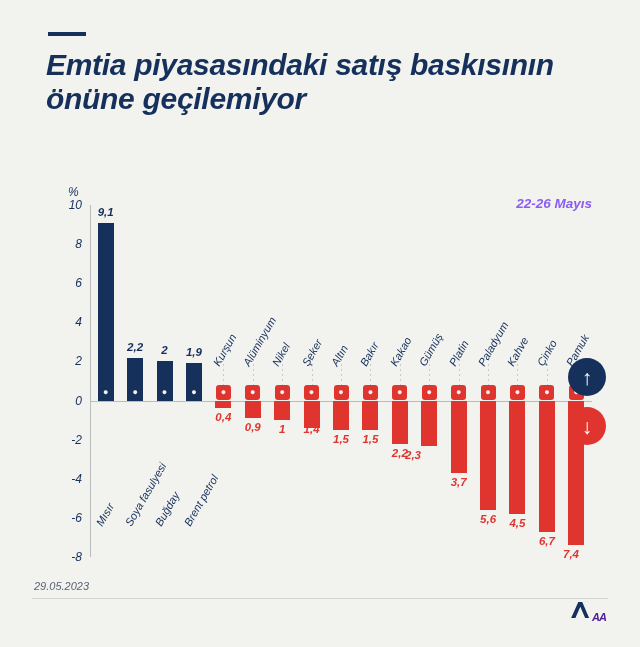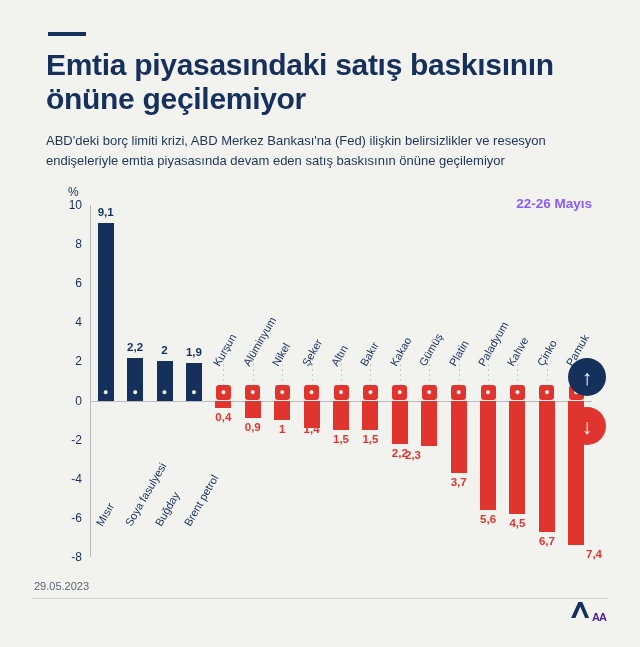--- a/index.html
+++ b/index.html
@@ -4,21 +4,21 @@
 <style>
   html,body{margin:0;padding:0;}
   body{
     width:640px;height:647px;
     background:#f2f2ef;
     font-family:"Liberation Sans", sans-serif;
     color:#16305c;
     overflow:hidden;
     position:relative;
   }
-  .page{position:relative;width:640px;height:647px;box-sizing:border-box;}
+  .page{position:relative;width:640px;height:647px;box-sizing:border-box;font-style:italic;}
 
   .top-rule{
     position:absolute;left:48px;top:32px;width:38px;height:4px;background:#16305c;
   }
   .headline{
     position:absolute;left:46px;top:48px;width:560px;
     font-size:30px;line-height:1.14;font-weight:bold;color:#16305c;
     letter-spacing:-0.3px;
   }
   .subhead{
@@ -109,21 +109,20 @@
   }
 </style>
 </head>
 <body>
 
 <div class="page">
 
   <div class="top-rule"></div>
 
   <div class="headline">Emtia piyasasındaki satış baskısının önüne geçilemiyor</div>
-  <div class="subhead">ABD'deki borç limiti krizi, ABD Merkez Bankası'na (Fed) ilişkin belirsizlikler ve resesyon endişeleriyle emtia piyasasında devam eden satış baskısının önüne geçilemiyor</div>
 
   <div class="unit-label">%</div>
   <div class="date-range">22-26 Mayıs</div>
 
   <div class="plot">
     <div class="axis-line"></div>
     <div id="yticks">
         <div class="ytick" style="top: 0px;">10</div>
         <div class="ytick" style="top: 39.1111px;">8</div>
         <div class="ytick" style="top: 78.2222px;">6</div>
@@ -207,21 +206,21 @@
         <div class="bar-val down" style="left: 426.471px; top: 311.978px;">4,5</div>
         <div class="icon-chip" style="left: 418.971px; top: 179.556px; background: rgb(224, 52, 46); color: rgb(242, 242, 239);">●</div>
         <div class="leader" style="left: 426.471px; top: 153.556px; height: 26px; background: repeating-linear-gradient(rgb(200, 202, 203) 0px, rgb(200, 202, 203) 2px, transparent 2px, transparent 5px);"></div>
         <div class="cat-label" style="left: 424.471px; top: 150.556px;">Kahve</div>
         <div class="bar down" style="left: 447.882px; top: 195.556px; height: 131.022px;"></div>
         <div class="bar-val down" style="left: 455.882px; top: 329.578px;">6,7</div>
         <div class="icon-chip" style="left: 448.382px; top: 179.556px; background: rgb(224, 52, 46); color: rgb(242, 242, 239);">●</div>
         <div class="leader" style="left: 455.882px; top: 153.556px; height: 26px; background: repeating-linear-gradient(rgb(200, 202, 203) 0px, rgb(200, 202, 203) 2px, transparent 2px, transparent 5px);"></div>
         <div class="cat-label" style="left: 453.882px; top: 150.556px;">Çinko</div>
         <div class="bar down" style="left: 477.294px; top: 195.556px; height: 144.711px;"></div>
-        <div class="bar-val down" style="left: 503px; top: 343.267px;">7,4</div>
+        <div class="bar-val down" style="left: 480px; top: 343.267px;">7,4</div>
         <div class="icon-chip" style="left: 477.794px; top: 179.556px; background: rgb(224, 52, 46); color: rgb(242, 242, 239);">●</div>
         <div class="leader" style="left: 485.294px; top: 153.556px; height: 26px; background: repeating-linear-gradient(rgb(200, 202, 203) 0px, rgb(200, 202, 203) 2px, transparent 2px, transparent 5px);"></div>
         <div class="cat-label" style="left: 483.294px; top: 150.556px;">Pamuk</div>
       </div>
   </div>
 
   <div class="arrow-btn arrow-up">
     <span class="arrow-glyph">↑</span>
   </div>
   <div class="arrow-btn arrow-down">

